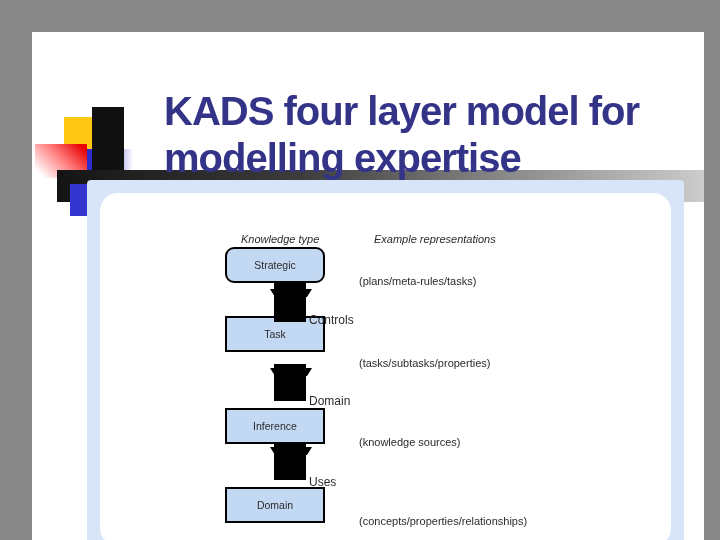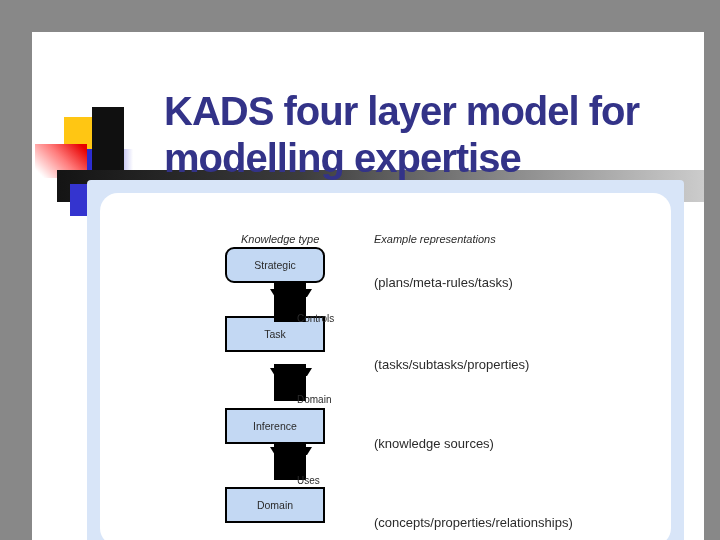--- a/index.html
+++ b/index.html
@@ -68,21 +68,21 @@
     background: #c3d8f3; border: 2px solid #000000;
     display: flex; align-items: center; justify-content: center;
     font-size: 10.5px; color: #2b2b2b;
   }
   .layer-box.strategic { top: 215px; border-radius: 9px; }
   .layer-box.task      { top: 284px; }
   .layer-box.inference { top: 376px; }
   .layer-box.domain    { top: 455px; }
 
   .rep-text {
-    position: absolute; left: 326px; font-size: 13px; color: #2b2b2b;
+    position: absolute; left: 311px; font-size: 11px; color: #2b2b2b;
     white-space: nowrap;
   }
   .rep-text.r1 { top: 227px; }
   .rep-text.r2 { top: 309px; }
   .rep-text.r3 { top: 388px; }
   .rep-text.r4 { top: 467px; }
 
   .flow-arrow { position: absolute; left: 237px; width: 13px; }
   .flow-arrow.a1 { top: 250px; height: 47px; }
   .flow-arrow.a2 { top: 332px; height: 44px; }
@@ -90,21 +90,21 @@
   .flow-arrow .shaft {
     position: absolute; left: 5px; top: 0; width: 3px; height: calc(100% - 7px);
     background: #000000;
   }
   .flow-arrow .head {
     position: absolute; left: 1px; bottom: 0; width: 0; height: 0;
     border-left: 5.5px solid transparent; border-right: 5.5px solid transparent;
     border-top: 8px solid #000000;
   }
   .arrow-label {
-    position: absolute; left: 249px; font-size: 10px; color: #2b2b2b;
+    position: absolute; left: 261px; font-size: 12px; color: #2b2b2b;
     white-space: nowrap;
   }
   .arrow-label.l1 { top: 265px; }
   .arrow-label.l2 { top: 346px; }
   .arrow-label.l3 { top: 427px; }
 
   
   .page-number {
     position: absolute; left: 655px; top: 510px;
     font-size: 15px; color: #8b5cf6;

